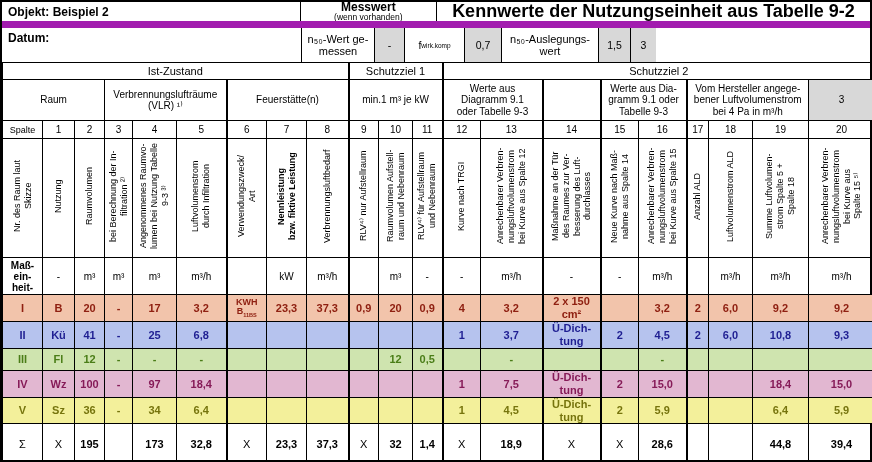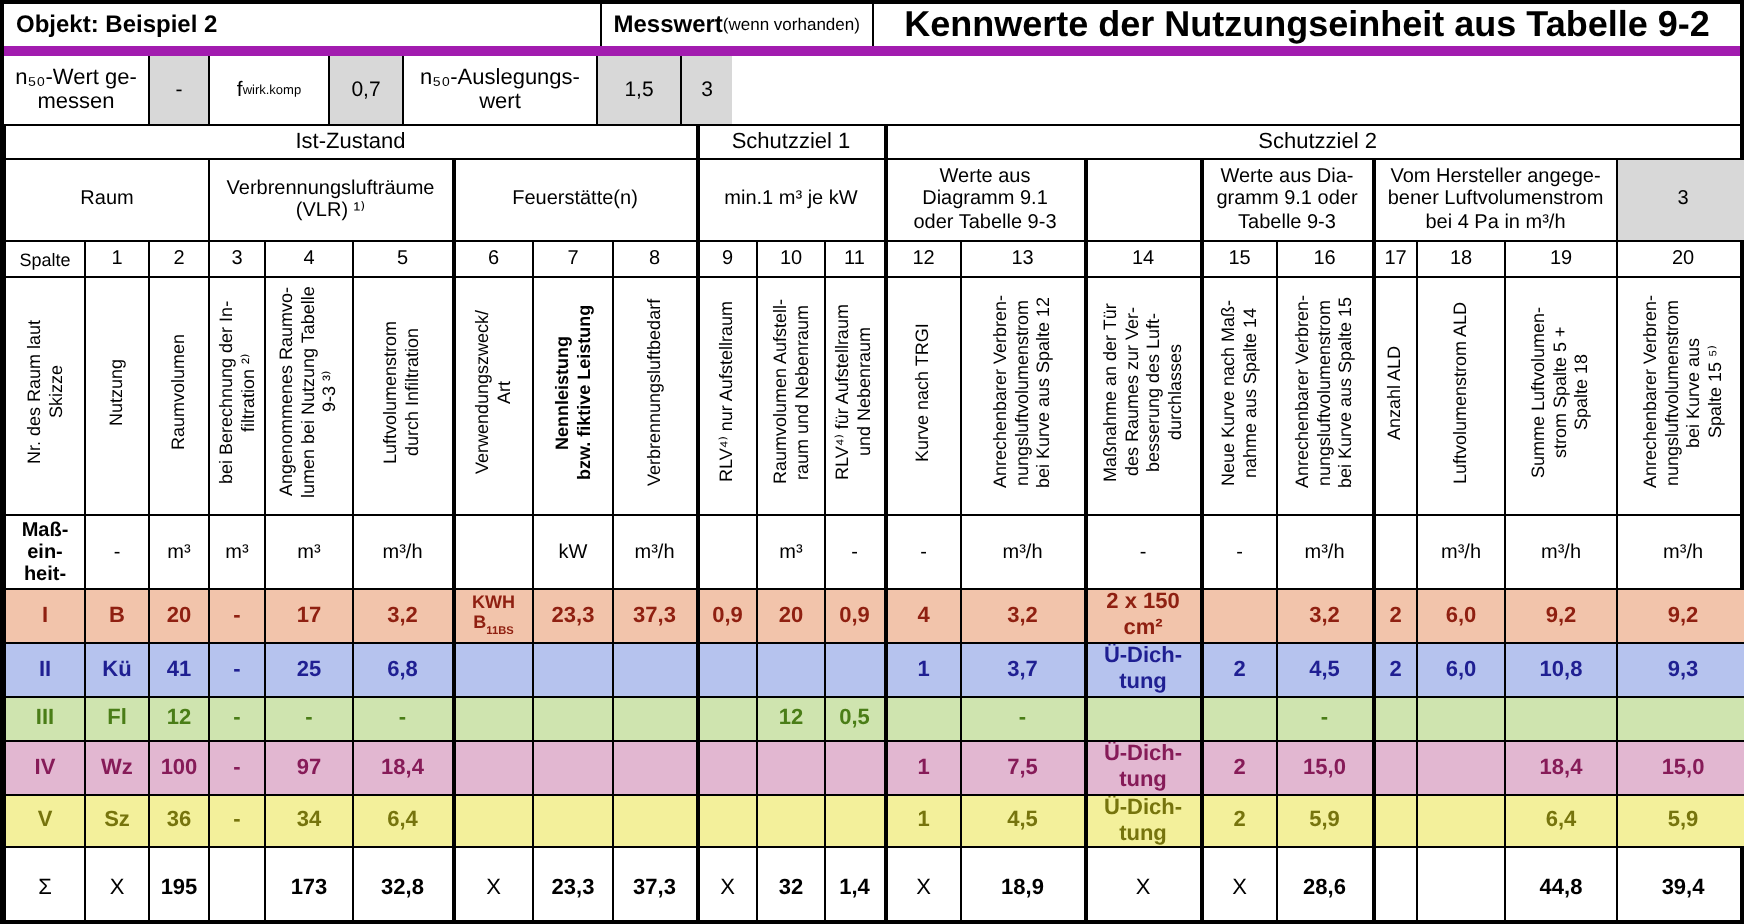--- a/index.html
+++ b/index.html
@@ -1,26 +1,26 @@
 <!DOCTYPE html>
 <html><head>
 <meta charset="utf-8">
 <style>
   * { box-sizing: border-box; margin: 0; padding: 0; }
   body { font-family: "Liberation Sans", "DejaVu Sans", sans-serif; background: #fff; color: #000; }
   .sheet { width: 872px; height: 462px; border: 2px solid #000; background: #fff; }
 
   
   .toprow { display: flex; }
-  .tr-a { height: 26px; border-bottom: 5px solid #a21caf; }
+  .tr-a { height: 26px; border-bottom: 7px solid #a21caf; }
   .tr-b { height: 34px; }
   .tcell { border-right: 1px solid #000; display: flex; align-items: center; justify-content: center; text-align: center; overflow: hidden; }
   .tcell:last-child { border-right: none; }
   .objekt, .datum { justify-content: flex-start; align-items: flex-start; padding: 3px 6px; font-weight: bold; font-size: 12px; }
-  .messwert { flex-direction: row; line-height: 1.05; }
+  .messwert { flex-direction: column; line-height: 1.05; }
   .messwert .t1 { font-weight: bold; font-size: 12px; }
   .messwert .t2 { font-size: 8.5px; }
   .kennwerte { font-weight: bold; font-size: 18px; }
   .flabel { font-size: 11px; line-height: 1.12; }
   .fvalue { font-size: 10.5px; }
   .pre { white-space: pre-line; }
   .gray { background: #d8d8d8; }
   sub { font-size: 0.62em; }
 
   
@@ -48,31 +48,32 @@
   <div class="toprow tr-a">
     <div class="tcell objekt" style="width:300px">Objekt: Beispiel 2</div>
     <div class="tcell messwert" style="width:137px">
       <span class="t1">Messwert</span>
       <span class="t2">(wenn vorhanden)</span>
     </div>
     <div class="tcell kennwerte" style="width:435px">Kennwerte der Nutzungseinheit aus Tabelle 9-2</div>
   </div>
 
   <div class="toprow tr-b">
+    <div class="tcell datum" style="width:300px">Datum:</div>
     <div class="tcell flabel pre" style="width:73px">n₅₀-Wert ge-
 messen</div>
     <div class="tcell fvalue gray" style="width: 30px; background: rgb(216, 216, 216);">-</div>
     <div class="tcell fvalue" style="width:60px">
       <span>f</span>
         <sub>wirk.komp</sub>
     </div>
     <div class="tcell fvalue gray" style="width: 37px; background: rgb(216, 216, 216);">0,7</div>
     <div class="tcell flabel pre" style="width:97px">n₅₀-Auslegungs-
 wert</div>
-    <div class="tcell fvalue gray" style="width: 42px; background: rgb(216, 216, 216);">1,5</div>
+    <div class="tcell fvalue gray" style="width: 32px; background: rgb(216, 216, 216);">1,5</div>
     <div class="tcell fvalue gray" style="width: 25px; background: rgb(216, 216, 216);">3</div>
   </div>
 
   <table>
     <colgroup id="cg">
         <col style="width: 40px;">
         <col style="width: 32px;">
         <col style="width: 30px;">
         <col style="width: 28px;">
         <col style="width: 44px;">

